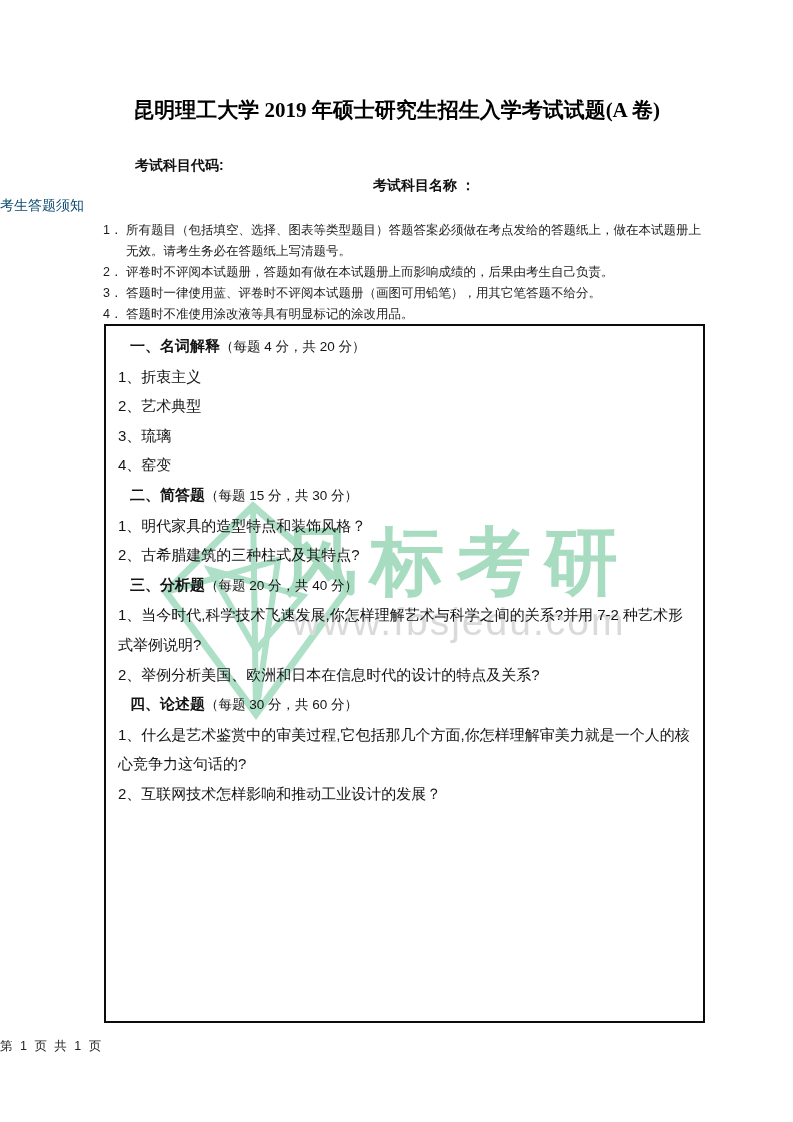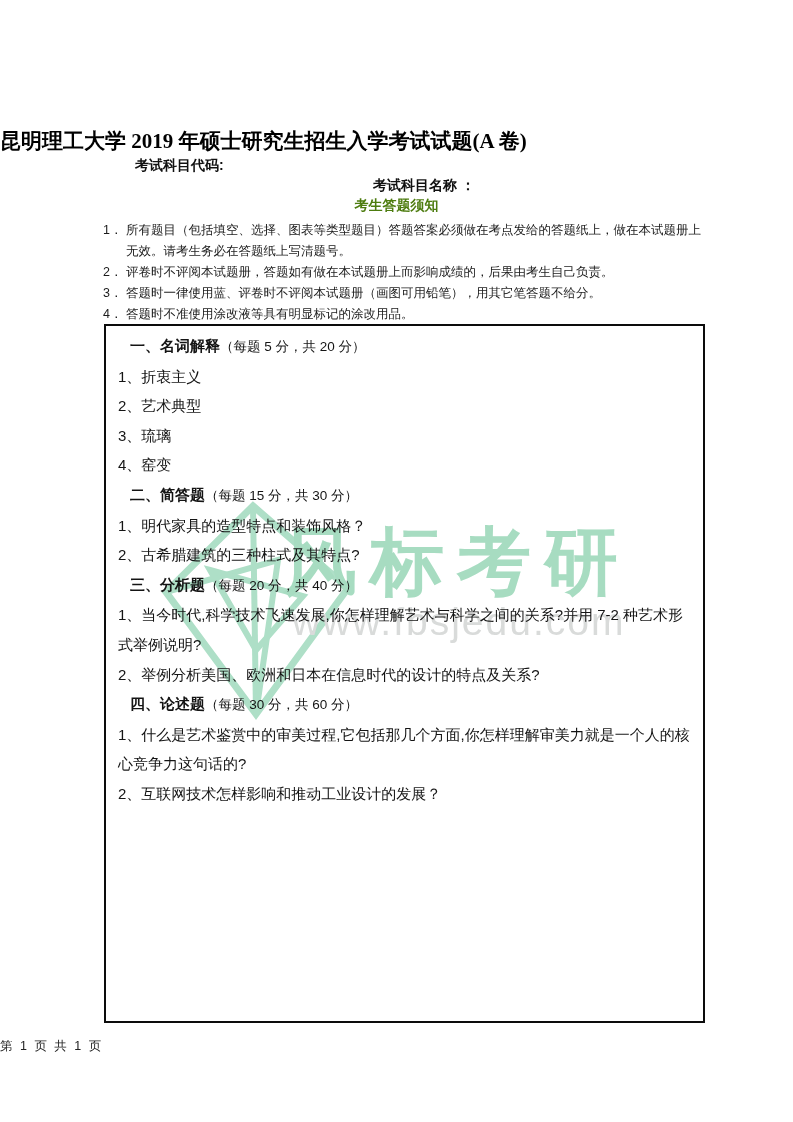--- a/index.html
+++ b/index.html
@@ -24,29 +24,30 @@
   .wm-url {
     position:absolute; left:292px; top:600px;
     font-size:39px; letter-spacing:2px;
     color:#d9dbda;
     font-family:Liberation Sans, sans-serif;
   }
   
   .content { position:absolute; inset:0; z-index:1; }
   .title {
     position:absolute; top:96px; left:0; width:100%;
+    text-align:center;
     font-family:"Liberation Serif", serif;
-    font-weight:bold; font-size:21px; color:#000;margin-top:31px;
+    font-weight:bold; font-size:21px; color:#000;
   }
   .meta { position:absolute; top:157px; left:0; width:100%; font-size:14px; font-weight:bold; color:#111; }
   .meta .code { position:absolute; left:135px; top:0; }
   .meta .name { position:absolute; left:373px; top:0;margin-top:20px; }
   .notice-head {
     position:absolute; top:197px; left:0; width:100%;
-    text-align:center; font-weight:bold; font-size:14px; color:#4d7c0f;
+    font-weight:normal; font-size:14px; color:#0c4a6e;
   }
   .notice-list { position:absolute; top:220px; left:103px; width:606px; }
   .notice-item { display:flex; font-size:12.5px; line-height:21px; color:#1b1b1b; }
   .notice-item .num { width:23px; flex:0 0 23px; }
   .notice-item .txt { flex:1; }
   
   .qbox {
     position:absolute; left:104px; top:324px;
     width:601px; height:699px;
     border:2px solid #0c0c0c;
@@ -103,21 +104,21 @@
       </div>
       <div class="notice-item">
         <span class="num">4．</span>
         <span class="txt">答题时不准使用涂改液等具有明显标记的涂改用品。</span>
       </div>
     </div>
 
     <div class="qbox">
 
       <div class="box-line sec-head">
-        <span class="sec-name">一、名词解释</span><span class="sec-score">（每题 5 分，共 20 分）</span>
+        <span class="sec-name">一、名词解释</span><span class="sec-score">（每题 4 分，共 20 分）</span>
       </div>
       <div class="box-line">1、折衷主义</div>
       <div class="box-line">2、艺术典型</div>
       <div class="box-line">3、琉璃</div>
       <div class="box-line">4、窑变</div>
 
       <div class="box-line sec-head">
         <span class="sec-name">二、简答题</span><span class="sec-score">（每题 15 分，共 30 分）</span>
       </div>
       <div class="box-line">1、明代家具的造型特点和装饰风格？</div>

